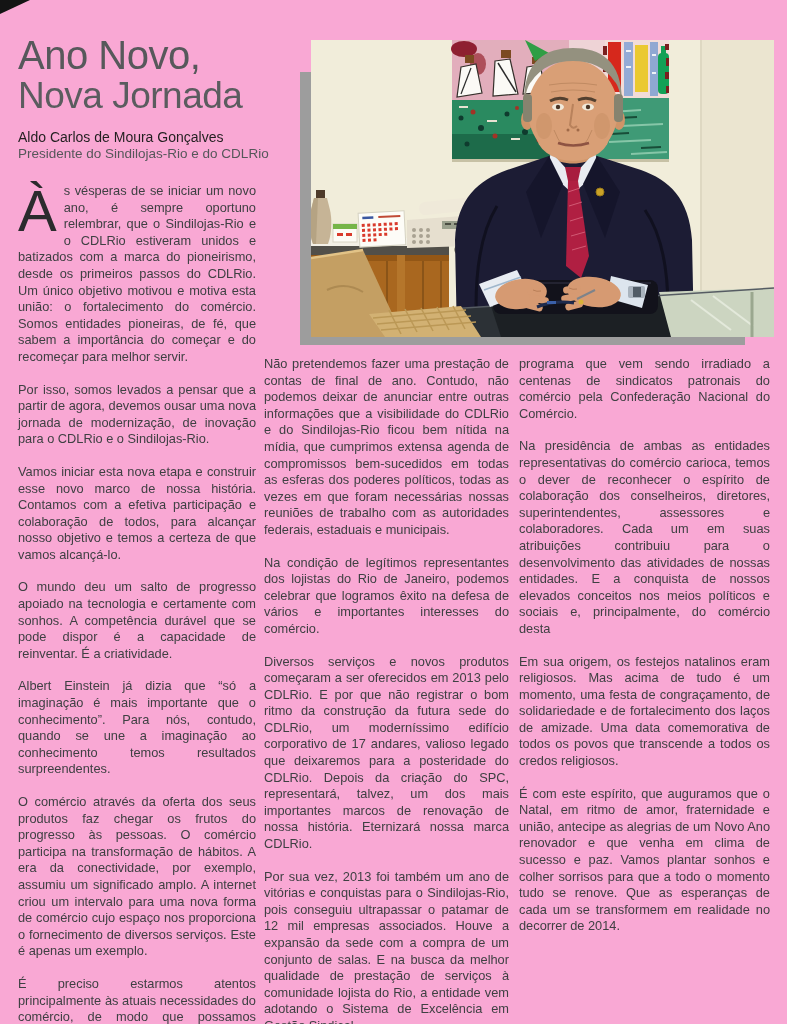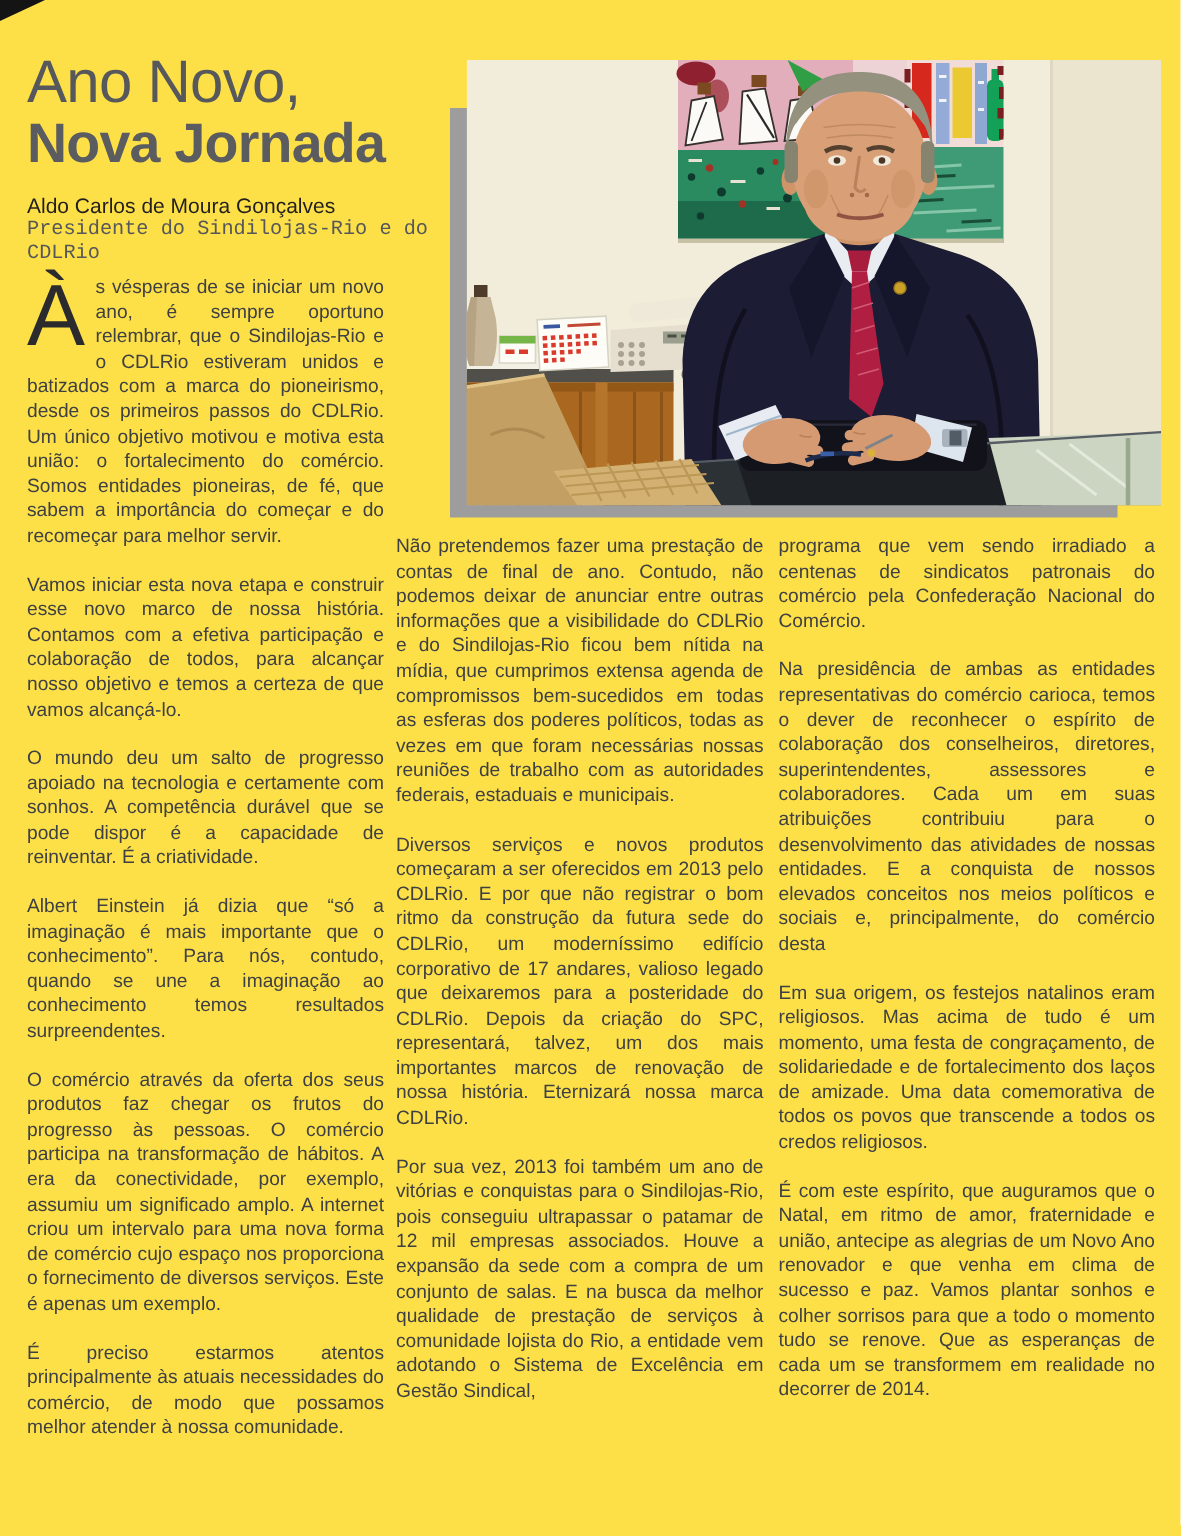--- a/index.html
+++ b/index.html
@@ -1,29 +1,29 @@
 <!DOCTYPE html>
 <html><head>
 <meta charset="utf-8">
 <style>
   html,body{margin:0;padding:0;background:#ffffff;}
   .page{
-    position:relative; width:787px; height:1024px; background:#fde047;
+    position:relative; width:787px; height:1024px; background:#f9a8d4;
     font-family:"Liberation Sans", sans-serif; overflow:hidden;
   }
   .corner-fold{
     position:absolute; left:0; top:0; width:30px; height:14px;
     background:#141414; clip-path:polygon(0 0,100% 0,0 100%);
   }
   
   .header{position:absolute; left:18px; top:34px; width:280px;}
   .title1{font-size:40px; line-height:42px; color:#57585b; letter-spacing:-0.5px; font-weight:400;}
-  .title2{font-size:37px; line-height:39px; color:#5b5c5f; letter-spacing:-0.5px; font-weight:700;}
+  .title2{font-size:37px; line-height:39px; color:#5b5c5f; letter-spacing:-0.5px; font-weight:400;}
   .author{margin-top:14px; font-size:14px; line-height:16px; font-weight:normal; color:#221f20;}
-  .role{margin-top:1px; font-size:13.5px; line-height:16px; color:#56575a;font-family:Liberation Mono, monospace;}
+  .role{margin-top:1px; font-size:13.5px; line-height:16px; color:#56575a;}
   
   .photo-shadow{position:absolute; left:300px; top:72px; width:445px; height:273px; background:#9d9d9d;}
   .photo{position:absolute; left:311px; top:40px; width:463px; height:297px; overflow:hidden;}
   
   .col{
     position:absolute; text-align:justify; color:#3f4043;
     font-size:12.8px; line-height:16.6px;
   }
   .col p{margin:0 0 16px 0;}
   .col1{left:18px;  top:183px; width:238px;}
@@ -314,29 +314,31 @@
         <circle cx="270" cy="262" r="2.5" fill="#d8b23a"></circle>
         <path d="M226,267 Q244,260 263,263" stroke="#1e2b4d" stroke-width="3" fill="none"></path>
         <rect x="236" y="261" width="9" height="3" fill="#3a5fa8"></rect>
         <line x1="266" y1="259" x2="284" y2="250" stroke="#7d838a" stroke-width="2"></line>
       </g>
     </svg>
   </div>
 
   <div class="col col1">
     <p><span class="dropcap">À</span><span>s vésperas de se iniciar um novo ano, é sempre oportuno relembrar, que o Sindilojas-Rio e o CDLRio estiveram unidos e batizados com a marca do pioneirismo, desde os primeiros passos do CDLRio. Um único objetivo motivou e motiva esta união: o fortalecimento do comércio. Somos entidades pioneiras, de fé, que sabem a importância do começar e do recomeçar para melhor servir.</span></p>
+    <p>Por isso, somos levados a pensar que a partir de agora, devemos ousar uma nova jornada de modernização, de inovação para o CDLRio  e o Sindilojas-Rio.</p>
     <p>Vamos iniciar esta nova etapa e construir esse novo marco de nossa história. Contamos com a efetiva participação e colaboração de todos, para alcançar nosso objetivo e temos a certeza de que vamos alcançá-lo.</p>
     <p>O mundo deu um salto de progresso apoiado na tecnologia e certamente com sonhos. A competência durável que se pode dispor é a capacidade de reinventar. É a criatividade.</p>
     <p>Albert Einstein já dizia que “só a imaginação é mais importante que o conhecimento”. Para nós, contudo, quando se une a imaginação ao conhecimento temos resultados surpreendentes.</p>
     <p>O comércio através da oferta dos seus produtos faz chegar os frutos do progresso às pessoas. O comércio participa na transformação de hábitos. A era da conectividade, por exemplo, assumiu um significado amplo. A internet criou um intervalo para uma nova forma de comércio cujo espaço nos proporciona o fornecimento de diversos serviços. Este é apenas um exemplo.</p>
     <p>É preciso estarmos atentos principalmente às atuais necessidades do comércio, de modo que possamos melhor atender à nossa comunidade.</p>
   </div>
 
   <div class="col col2">
     <p>Não pretendemos fazer uma prestação de contas de final de ano. Contudo, não podemos deixar de anunciar entre outras informações que a visibilidade do CDLRio e do Sindilojas-Rio ficou bem nítida na mídia, que cumprimos extensa agenda de compromissos bem-sucedidos em todas as esferas dos poderes políticos, todas as vezes em que foram necessárias nossas reuniões de trabalho com as autoridades federais, estaduais e municipais.</p>
+    <p>Na condição de legítimos representantes dos lojistas do Rio de Janeiro, podemos celebrar que logramos êxito na defesa de vários e importantes interesses do comércio.</p>
     <p>Diversos serviços e novos produtos começaram a ser oferecidos em 2013 pelo CDLRio. E por que não registrar o bom ritmo da construção da futura sede do CDLRio, um moderníssimo edifício corporativo de 17 andares, valioso legado que deixaremos para a posteridade do CDLRio. Depois da criação do SPC, representará, talvez, um dos mais importantes marcos de renovação de nossa história. Eternizará nossa marca CDLRio.</p>
     <p>Por sua vez, 2013 foi também um ano de vitórias e conquistas para o Sindilojas-Rio, pois conseguiu ultrapassar o patamar de 12 mil empresas associados.  Houve a expansão da sede com a compra de um conjunto de salas. E na busca da melhor qualidade de prestação de serviços à comunidade lojista do Rio, a entidade vem adotando o Sistema de Excelência em Gestão Sindical,</p>
   </div>
 
   <div class="col col3">
     <p>programa que vem sendo irradiado a centenas de sindicatos patronais do comércio pela Confederação Nacional do Comércio.</p>
     <p>Na presidência de ambas as entidades representativas do comércio carioca, temos o dever de reconhecer o espírito de colaboração dos conselheiros, diretores, superintendentes, assessores e colaboradores. Cada um em suas atribuições contribuiu para o desenvolvimento das atividades de nossas entidades. E a conquista de nossos elevados conceitos nos meios políticos e sociais e, principalmente, do comércio desta</p>
     <p>Em sua origem, os festejos natalinos eram religiosos. Mas acima de tudo é um momento, uma festa de congraçamento, de solidariedade e de fortalecimento dos laços de amizade. Uma data comemorativa de todos os povos que transcende a todos os credos religiosos.</p>
     <p>É com este espírito, que auguramos que o Natal, em ritmo de amor, fraternidade e união, antecipe as alegrias de um Novo Ano renovador e que venha em clima de sucesso e paz. Vamos plantar sonhos e colher sorrisos para que a todo o momento tudo se renove. Que as esperanças de cada um se transformem em realidade no decorrer de 2014.</p>
   </div>

